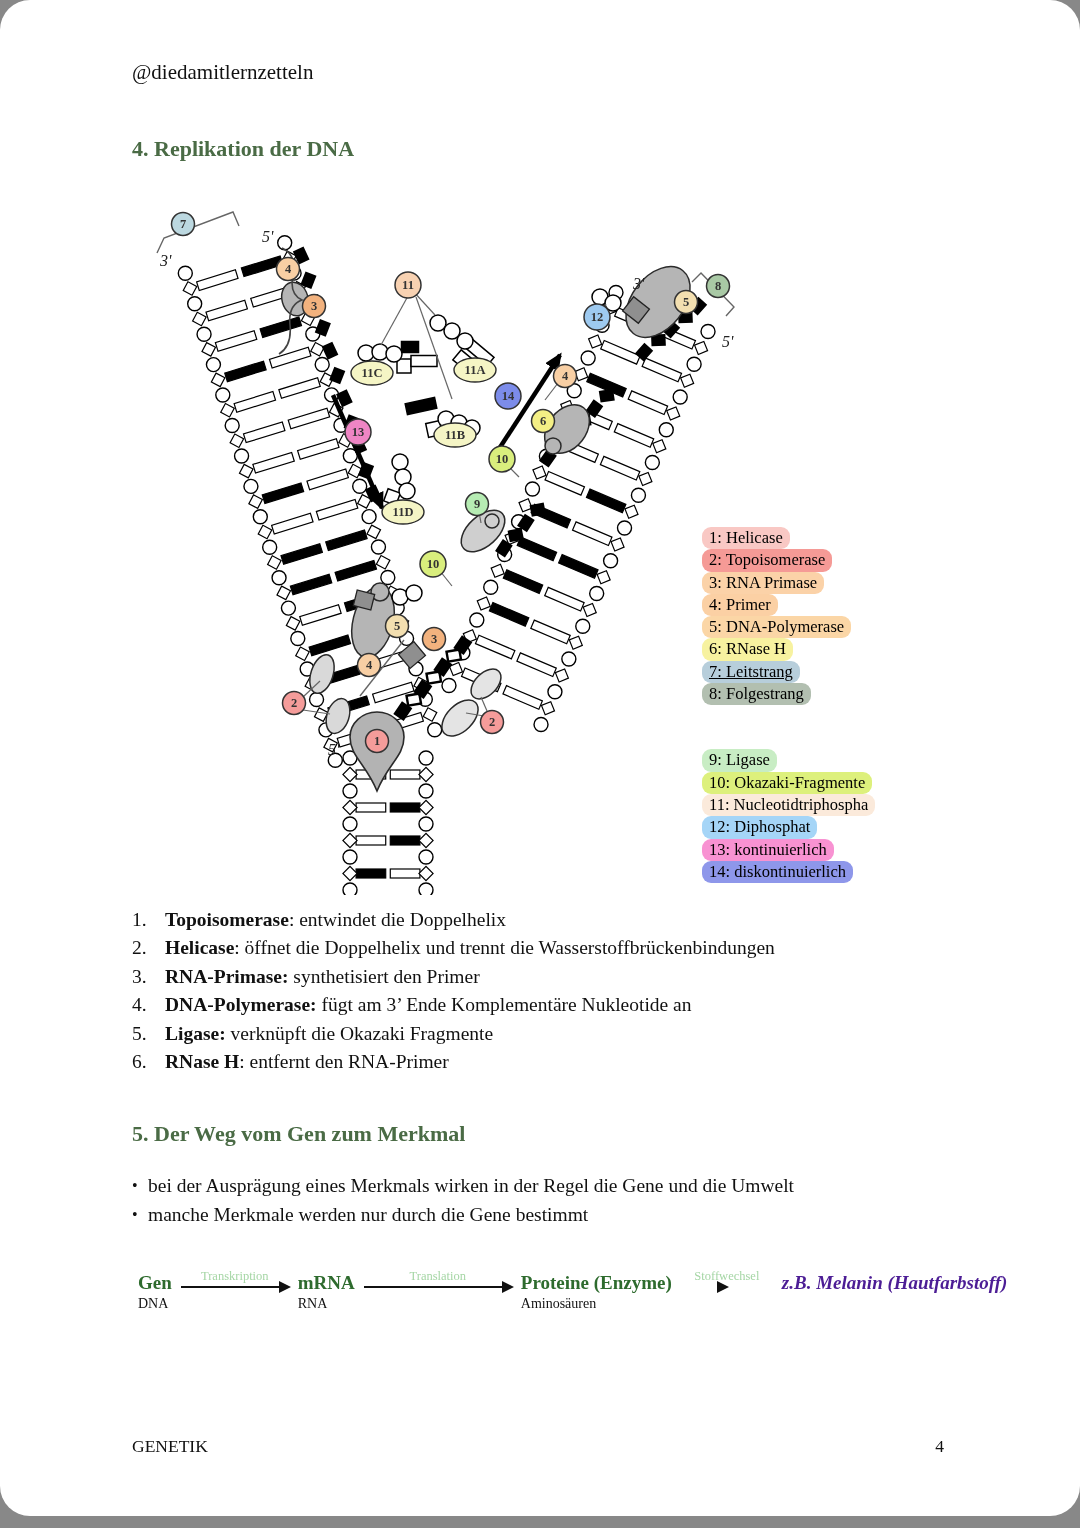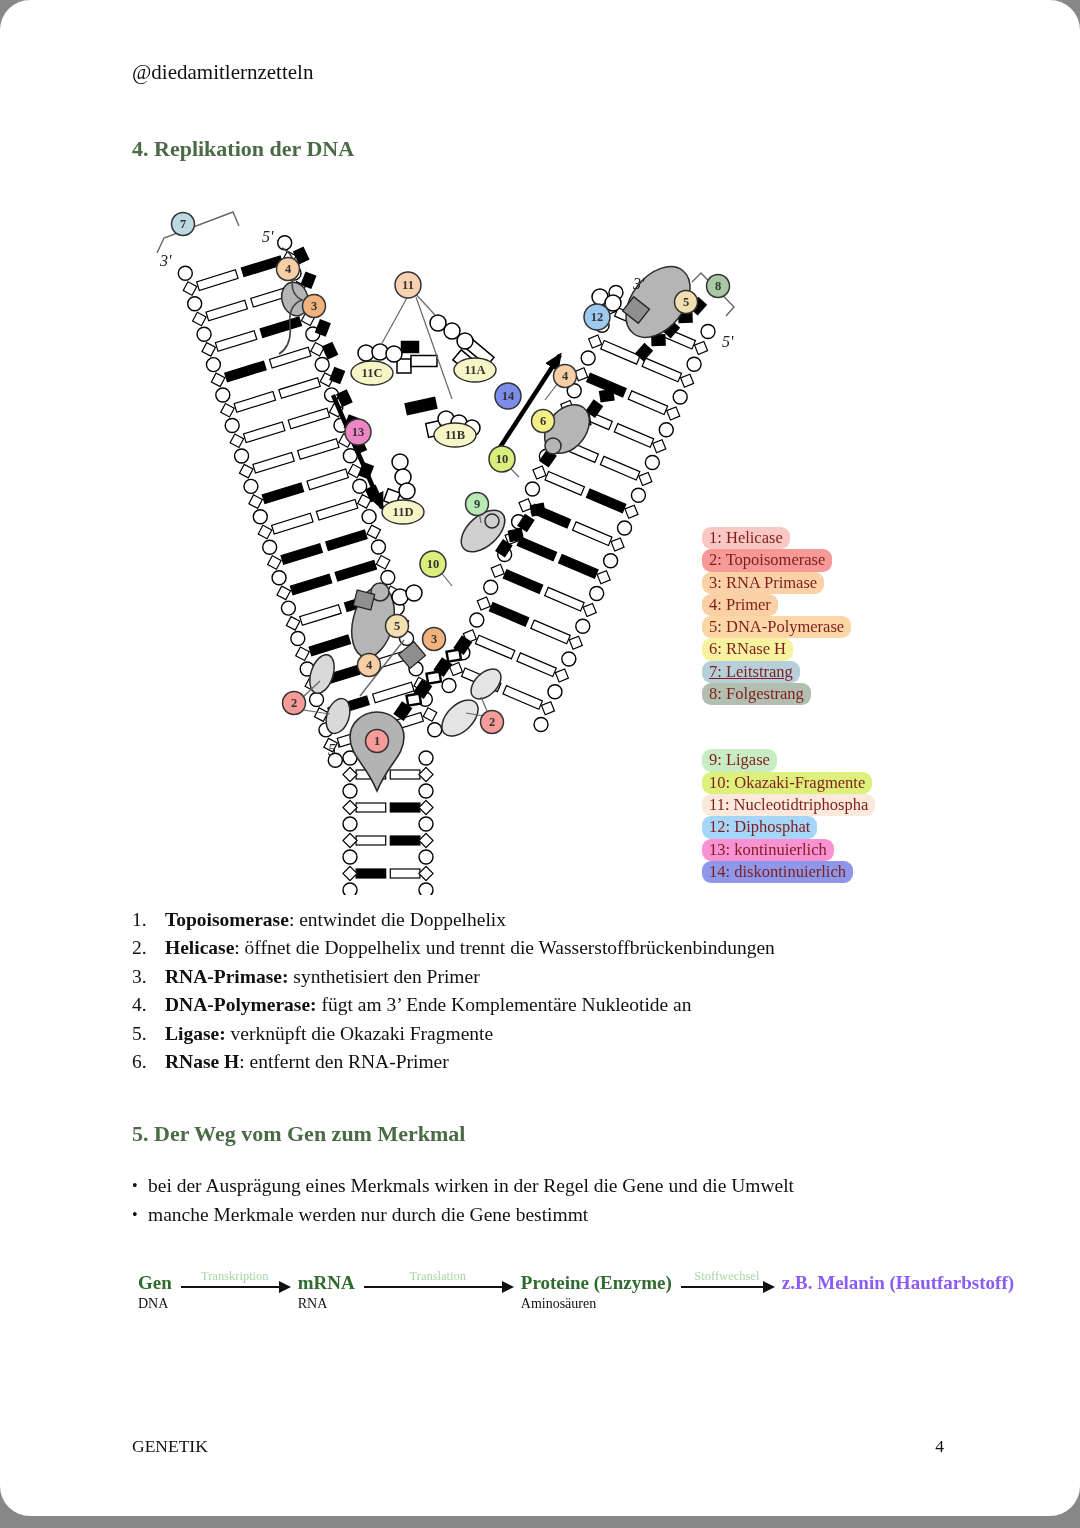--- a/index.html
+++ b/index.html
@@ -5,21 +5,21 @@
   html,body{margin:0;padding:0;background:#888;}
   .page{position:relative;width:1080px;height:1516px;background:#ffffff;margin:0 auto;
         font-family:"Liberation Serif",serif;color:#111;overflow:hidden;border-radius:30px;}
   .handle{position:absolute;left:132px;top:60px;font-size:21px;}
   .h-green{position:absolute;margin:0;font-size:22px;font-weight:bold;color:#4a6b45;}
   #h4{left:132px;top:136px;}
   #h5{left:132px;top:1121px;}
   #dna-svg{position:absolute;left:150px;top:205px;width:745px;height:690px;}
   #dna-svg text{font-family:"Liberation Serif",serif;}
   .legend{position:absolute;left:702px;top:527px;font-size:16.5px;line-height:22.3px;white-space:nowrap;}
-  .lg-chip{display:inline-block;padding:0 7px;border-radius:9px;color:#7f1d1d;}
+  .lg-chip{display:inline-block;padding:0 7px;border-radius:9px;color:#000000;}
   .enzyme-list{position:absolute;left:132px;top:906px;width:830px;font-size:19.5px;line-height:28.4px;}
   .li{display:flex;}
   .li .num{width:33px;flex:0 0 33px;}
   #bullets{position:absolute;left:132px;top:1172px;width:830px;font-size:19.5px;line-height:28.5px;}
   .bullet{display:flex;}
   .bullet .b-dot{width:16px;flex:0 0 16px;font-size:16px;}
   #flow{position:absolute;left:138px;top:1272px;width:920px;}
   .flow-row{display:flex;align-items:flex-start;}
   .flow-step{display:flex;flex-direction:column;}
   .flow-term{font-size:19px;font-weight:bold;white-space:nowrap;}
@@ -464,28 +464,28 @@
         <div class="flow-arrow" style="width: 148px;">
           <div class="fa-label" style="color: rgb(165, 214, 165);">Translation</div>
           <div class="fa-shaft">
             <div class="fa-head"></div>
           </div>
         </div>
         <div class="flow-step">
           <div class="flow-term" style="color: rgb(46, 107, 46);">Proteine (Enzyme)</div>
           <div class="flow-sub">Aminosäuren</div>
         </div>
-        <div class="flow-arrow" style="width: 92px;">
+        <div class="flow-arrow" style="width: 92px; align-items: center;">
           <div class="fa-label" style="color: rgb(165, 214, 165);">Stoffwechsel</div>
           <div class="fa-shaft">
             <div class="fa-head"></div>
           </div>
         </div>
         <div class="flow-step">
-          <div class="flow-term" style="color: #8b5cf6;">z.B. Melanin (Hautfarbstoff)</div>
+          <div class="flow-term" style="color: #4c1d95; font-style: italic;">z.B. Melanin (Hautfarbstoff)</div>
         </div>
       </div>
     </div>
 
   <div class="footer">
     <span>GENETIK</span>
     <span>4</span>
   </div>
 </div>
 

